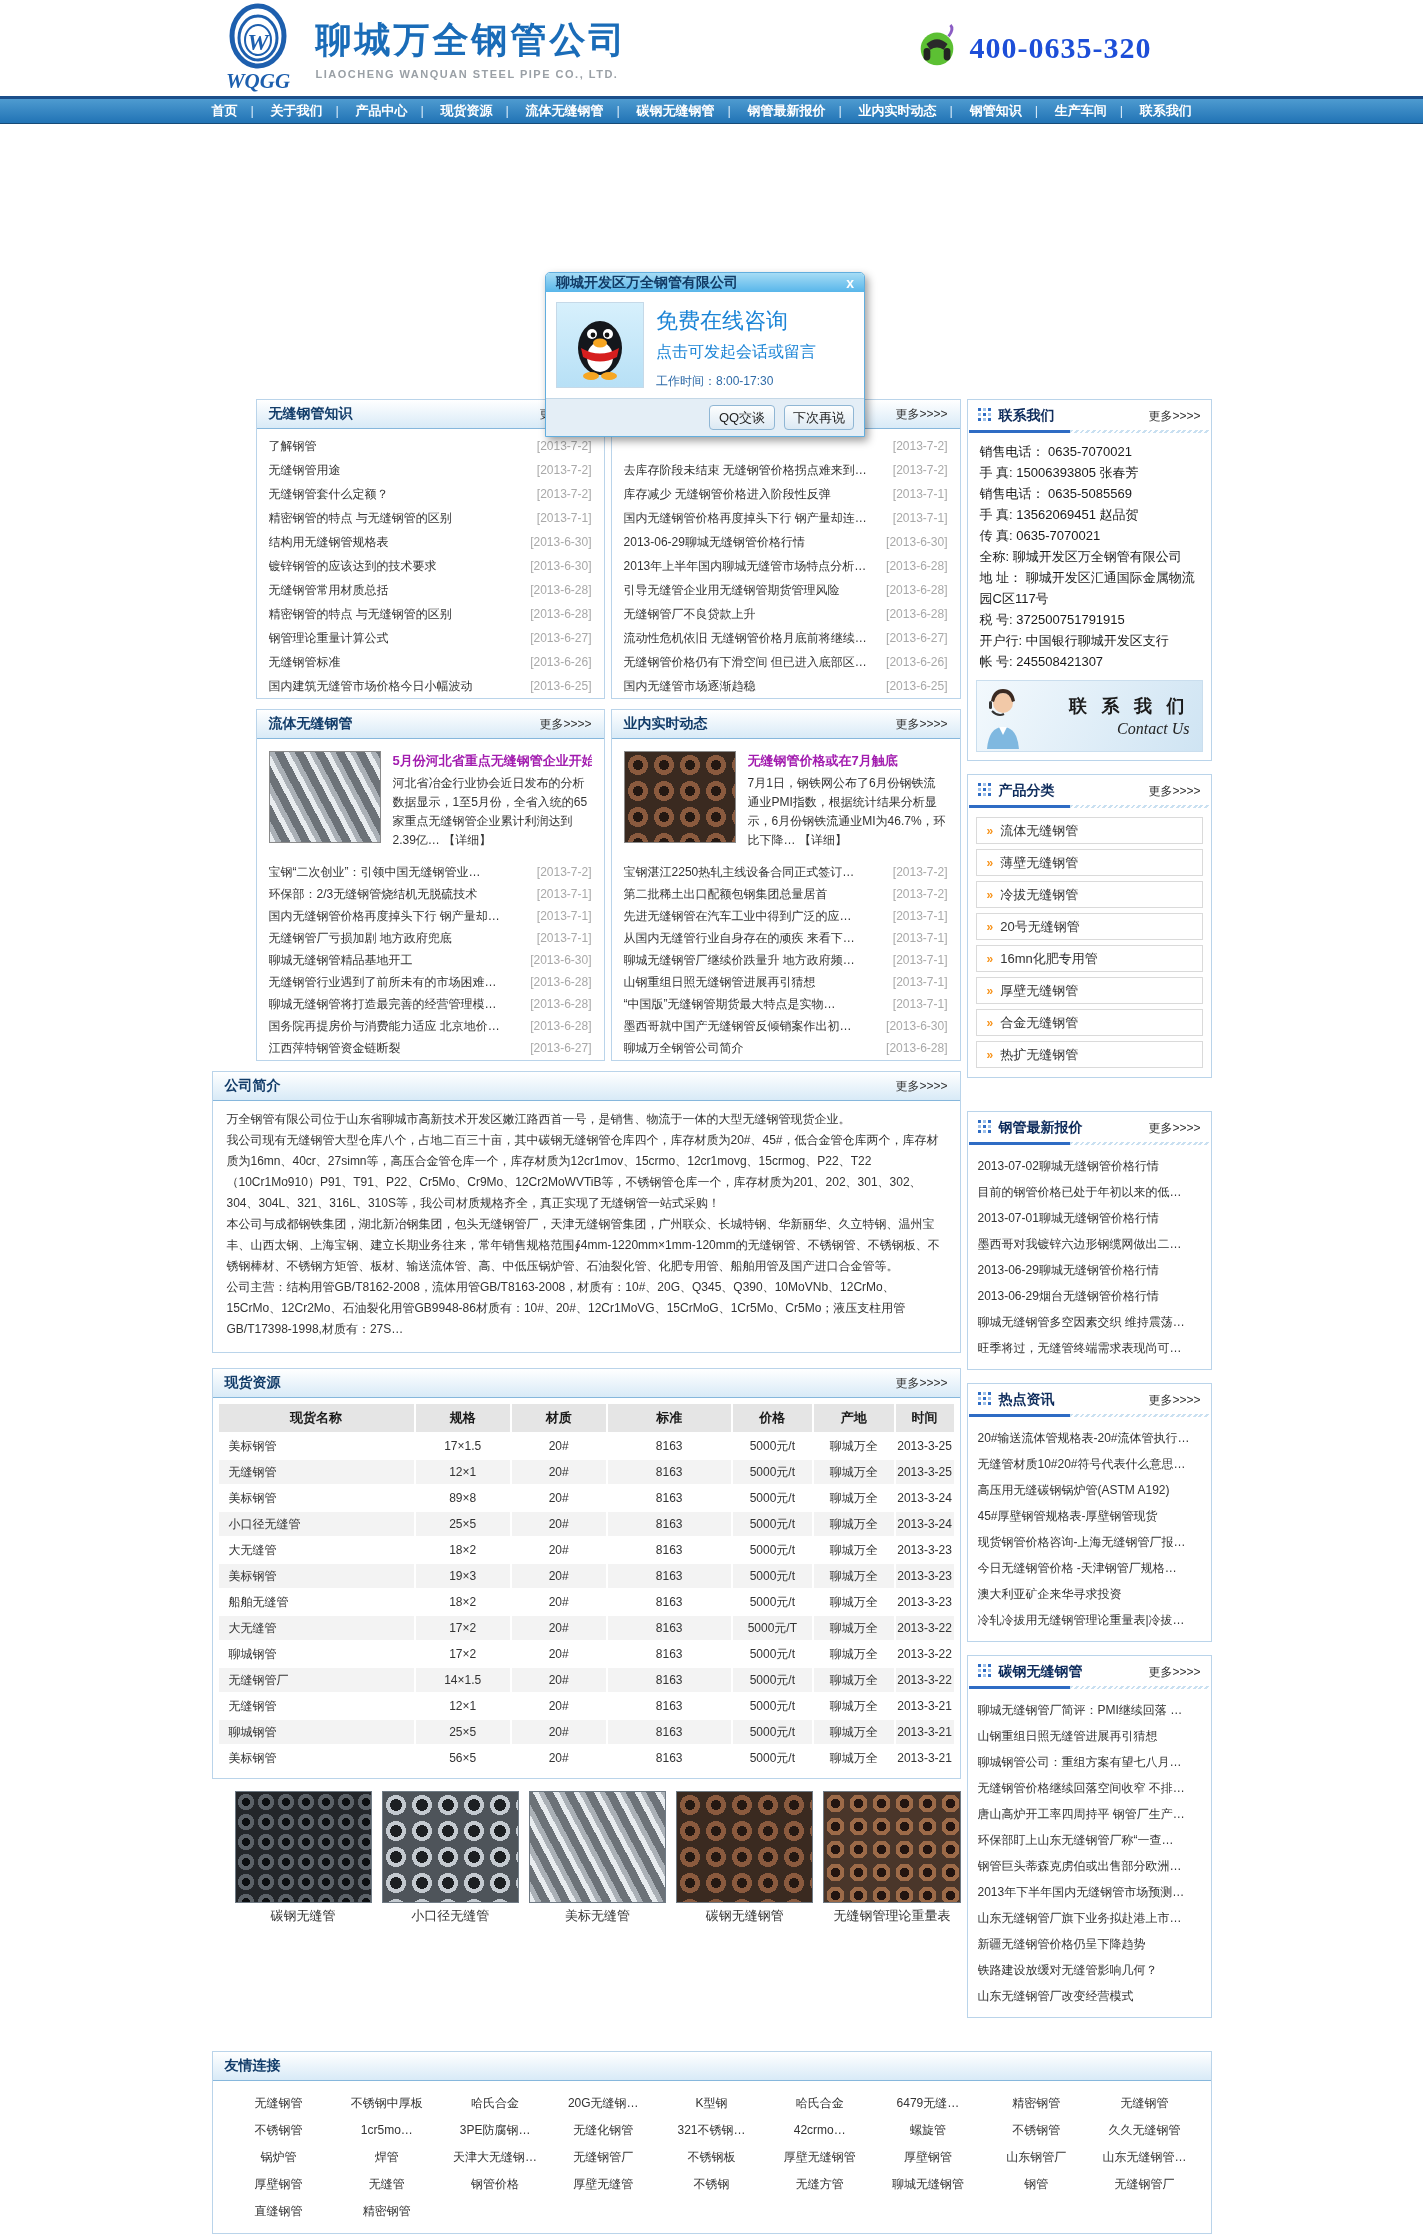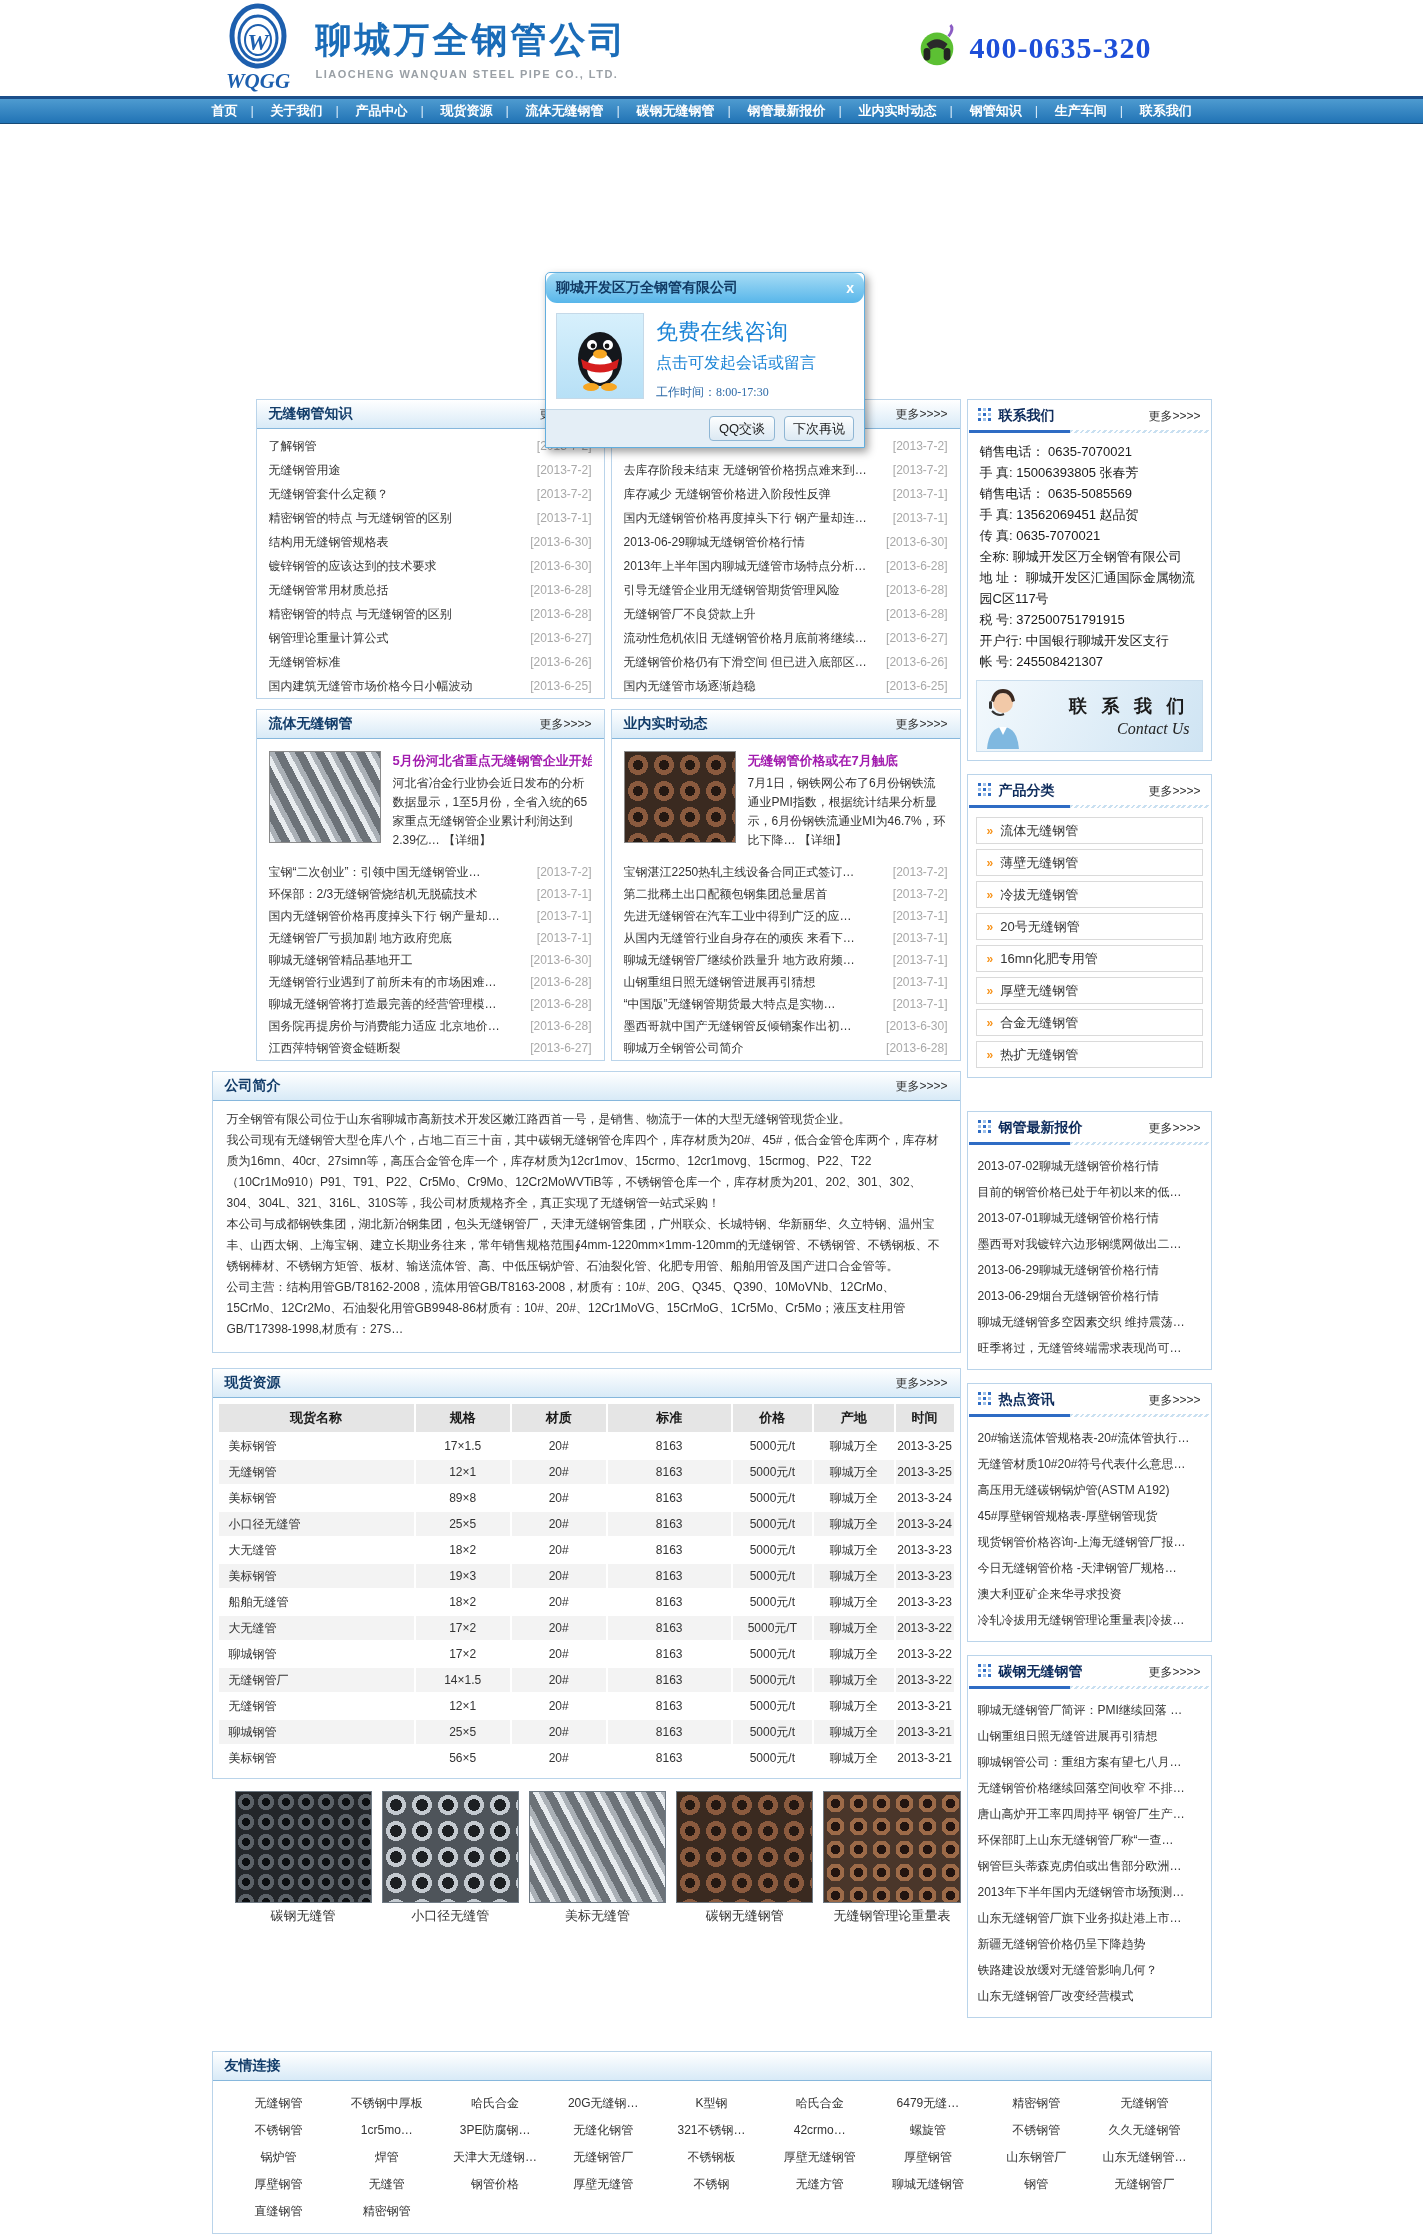--- a/index.html
+++ b/index.html
@@ -105,23 +105,23 @@
   .g-cap { line-height:26px; font-size:13px; color:#333; white-space:nowrap; overflow:hidden; }
 
   
   .links-box { width:1000px; margin:20px auto 0; }
   .links-grid { display:grid; grid-template-columns:repeat(9,1fr); padding:10px 12px; row-gap:3px; }
   .links-grid span { line-height:24px; font-size:12px; color:#333; text-align:center; overflow:hidden; white-space:nowrap; }
 
   
   .qq-dialog { position:absolute; left:545px; top:272px; width:320px; z-index:50;
     border:1px solid #62aede; border-radius:5px 5px 0 0; box-shadow:3px 4px 9px rgba(0,0,0,.38); background:#fff; overflow:hidden; }
-  .qq-title { height:30px; background:linear-gradient(#a6dcf5,#58b6ea); display:flex; align-items:center; padding:0 10px; font-size:14px; font-weight:bold; color:#123c66;border-radius:11px; }
+  .qq-title { height:19px; background:linear-gradient(#a6dcf5,#58b6ea); display:flex; align-items:center; padding:0 10px; font-size:14px; font-weight:bold; color:#123c66; }
   .qq-close { margin-left:auto; color:#fff; font-weight:bold; font-size:14px; line-height:1; cursor:pointer; }
-  .qq-body { display:flex; gap:12px; padding:10px 10px 8px;font-family:Liberation Serif, serif; }
+  .qq-body { display:flex; gap:12px; padding:10px 10px 8px; }
   .qq-avatar { width:88px; height:86px; flex:none; border:1px solid #c5d9e8; background:linear-gradient(#d7f0fc,#b7e0f6); display:flex; align-items:center; justify-content:center; }
   .qq-headline { font-size:22px; color:#1b84d6; margin-top:4px; }
   .qq-subline { font-size:16px; color:#1b84d6; margin-top:6px; }
   .qq-work { font-size:12px; color:#2f6ba8; margin-top:10px; }
   .qq-foot { background:#e4eef6; border-top:1px solid #c3d7e6; padding:6px 10px; display:flex; justify-content:flex-end; gap:9px; }
   .qq-btn { min-width:66px; height:25px; line-height:23px; text-align:center; background:linear-gradient(#fdfefe,#dce9f3); border:1px solid #8fb6d4; border-radius:4px; font-size:13px; color:#222; padding:0 8px; }
 </style>
 </head>
 <body>
 

